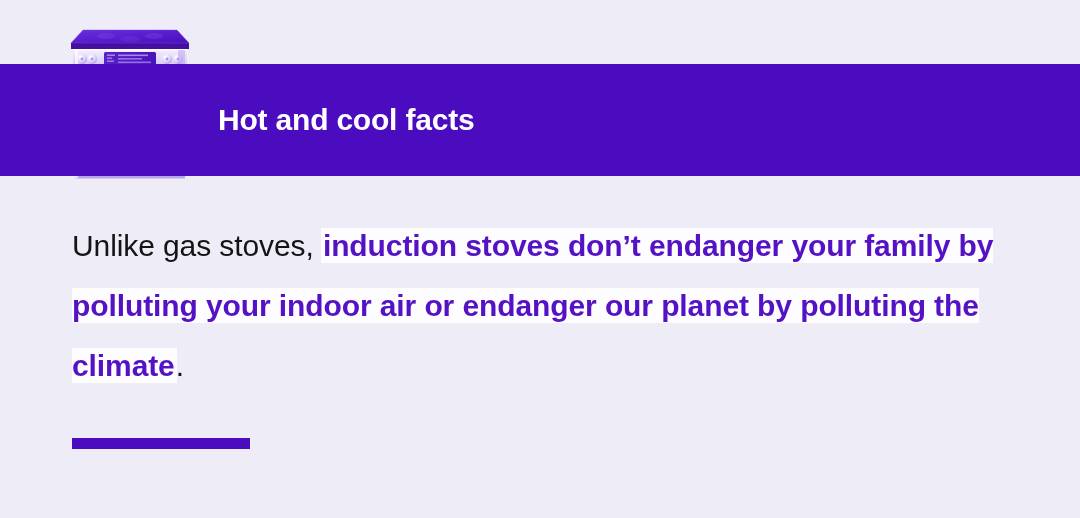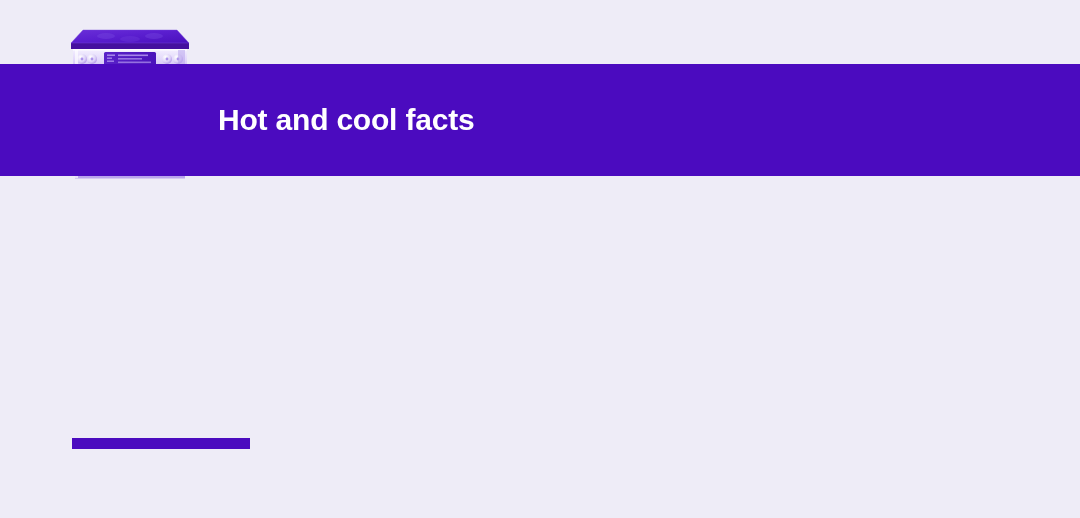--- a/index.html
+++ b/index.html
@@ -203,16 +203,17 @@
 
       <rect x="110" y="22" width="7" height="128" fill="#b9a6ec" opacity="0.55"></rect>
       <rect x="7" y="22" width="3" height="128" fill="#ffffff" opacity="0.65"></rect>
     </svg>
   </div>
 
   <div class="banner">
     <div class="banner-title">Hot and cool facts</div>
   </div>
 
+  <div class="body-copy"><span class="lead">Unlike gas stoves, </span><span class="hl">induction stoves don’t endanger your family by polluting your indoor air or endanger our planet by polluting the climate</span><span class="period">.</span></div>
 
   <div class="accent-rule"></div>
 
 </div>
 
 </body></html>

